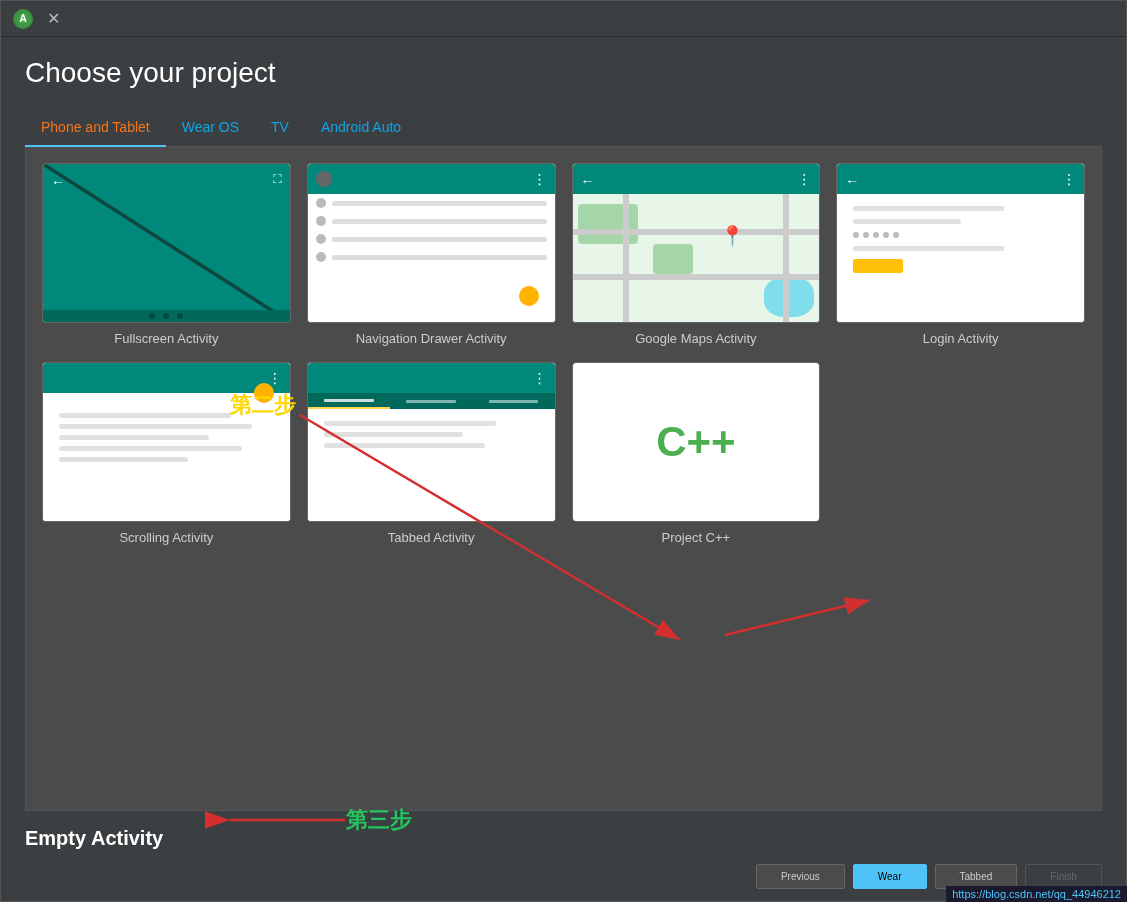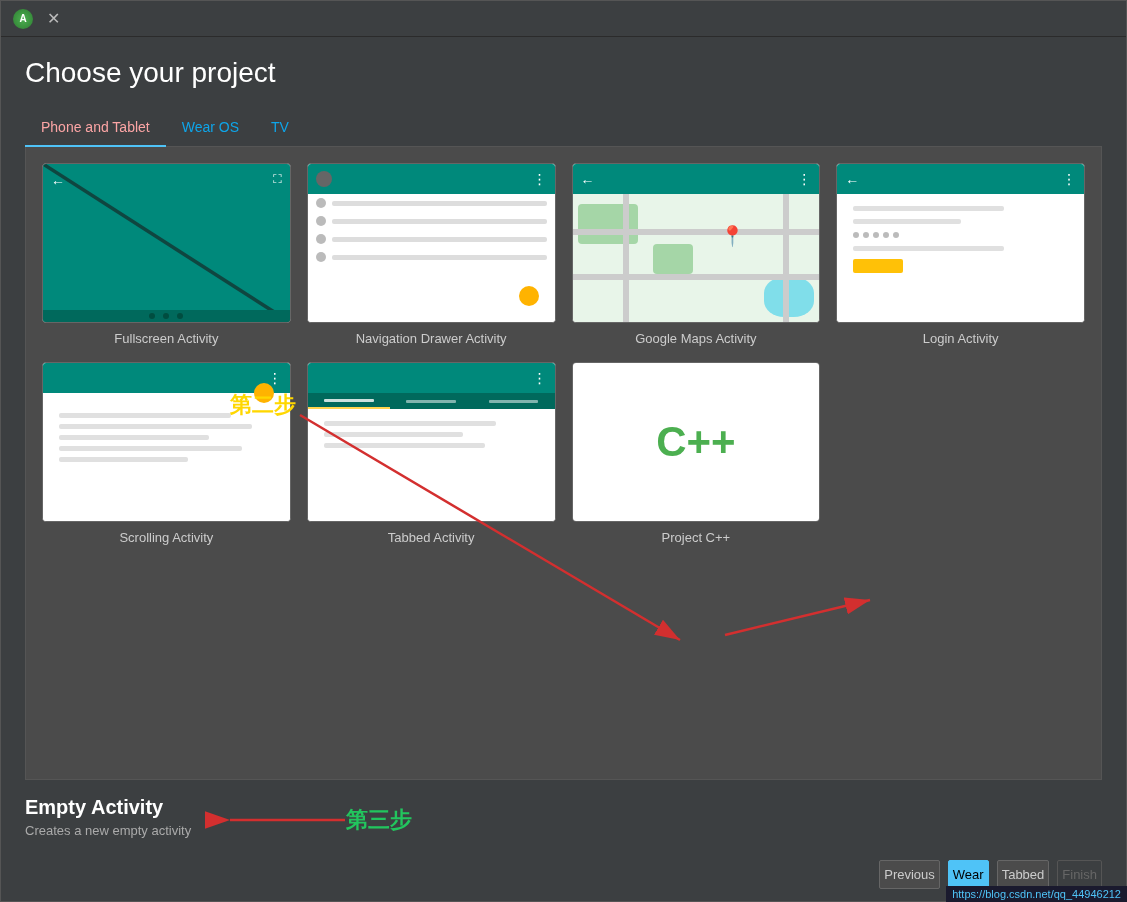--- a/index.html
+++ b/index.html
@@ -73,21 +73,21 @@
     }
     .tab {
       color: #0ea5e9;
       font-size: 14px;
       padding: 10px 16px;
       cursor: pointer;
       border-bottom: 2px solid transparent;
       margin-bottom: -1px;
     }
     .tab.active {
-      color: #fca5a5;
+      color: #f97316;
       border-bottom: 2px solid #4fc3f7;
     }
     .grid-container {
       flex: 1;
       background: #4b4b4b;
       border: 1px solid #555;
       border-top: none;
       overflow-y: auto;
       padding: 16px;
     }
@@ -429,22 +429,22 @@
     }
     .footer {
       display: flex;
       justify-content: flex-end;
       align-items: center;
       padding: 10px 24px 12px 24px;
       gap: 8px;
       flex-shrink: 0;
     }
     .btn {
-      padding: 6px 4px;
-      font-size: 13px;
+      padding: 6px 24px;
+      font-size: 10px;
       border-radius: 2px;
       cursor: pointer;
       border: 1px solid #666;
       background: #4b4b4b;
       color: #cccccc;
     }
     .btn.primary {
       background: #4fc3f7;
       color: #000000;
       border-color: #4fc3f7;
@@ -470,20 +470,21 @@
     <span class="title-bar-close">✕</span>
   </div>
 
   <div class="main-content">
     <h1 class="page-title">Choose your project</h1>
 
     <div class="tabs-container">
       <div class="tab active">Phone and Tablet</div>
       <div class="tab">Wear OS</div>
       <div class="tab">TV</div>
+      <div class="tab">Android Auto</div>
     </div>
 
     <div class="grid-container">
       <div class="grid">
 
         <div class="card">
           <div class="card-thumb">
             <div class="thumb-fullscreen">
               <span class="back-arrow">←</span>
               <span class="expand-icon">⛶</span>
@@ -631,21 +632,20 @@
           </div>
           <span class="card-label">Project C++</span>
         </div>
 
       </div>
     </div>
   </div>
 
   <div class="bottom-section">
     <div class="selected-title">Empty Activity</div>
-    <div class="selected-desc">Creates a new empty activity</div>
   </div>
 
   <div class="footer">
     <button class="btn">Previous</button>
     <button class="btn primary">Wear</button>
     <button class="btn">Tabbed</button>
     <button class="btn disabled">Finish</button>
   </div>
 
   <div style="position:absolute;bottom:0;right:0;background:#1a1a2e;color:#4fc3f7;font-size:11px;padding:2px 6px;z-index:200;">https://blog.csdn.net/qq_44946212</div>

